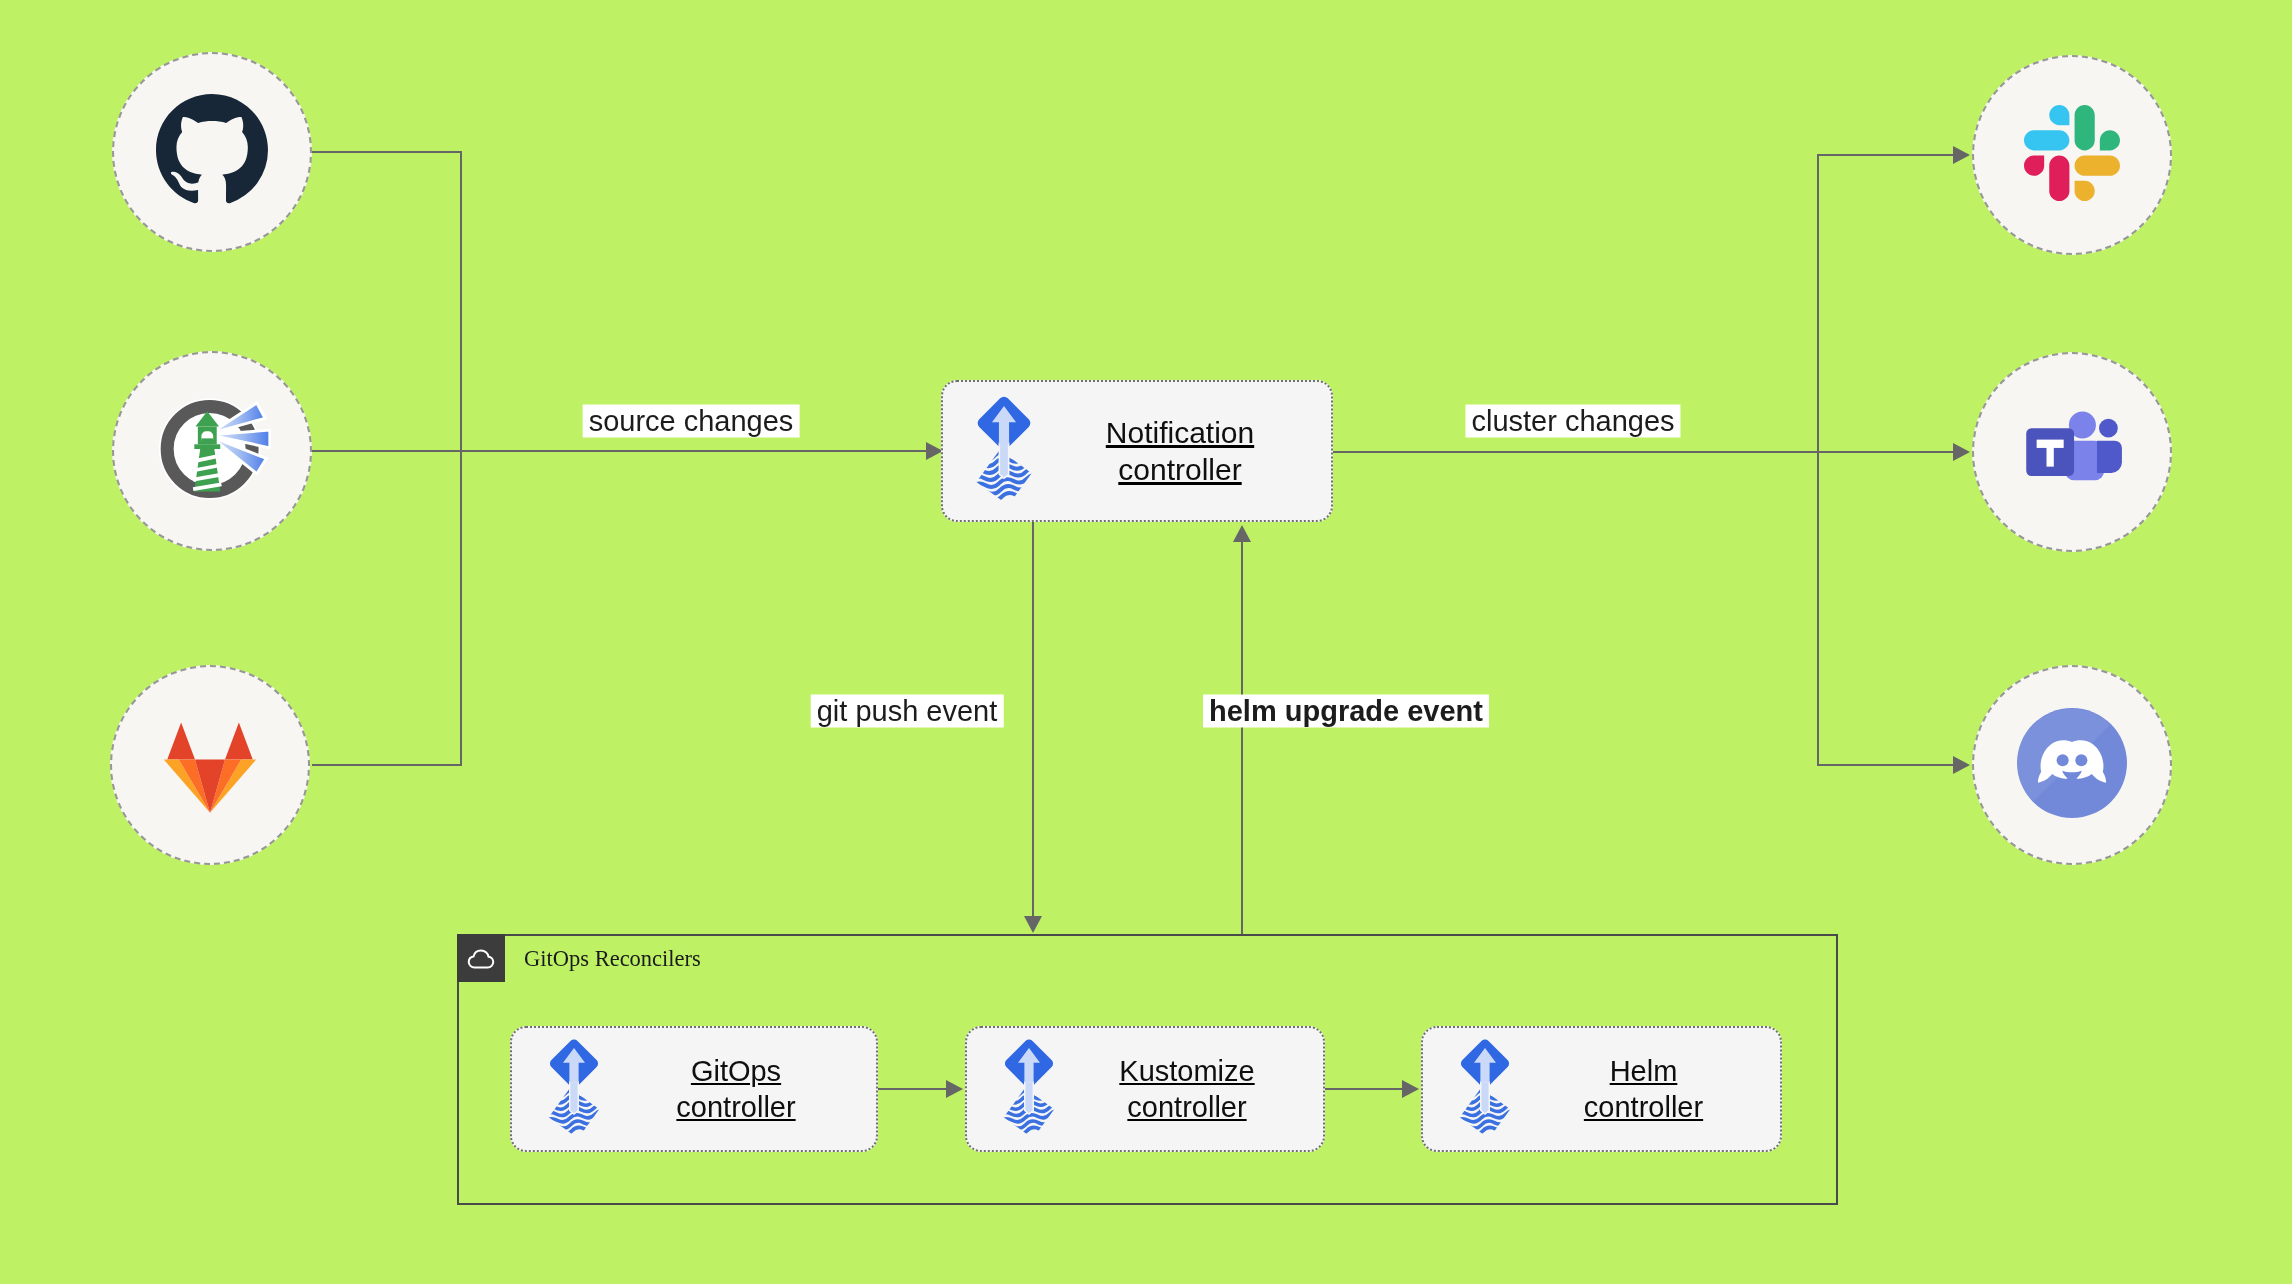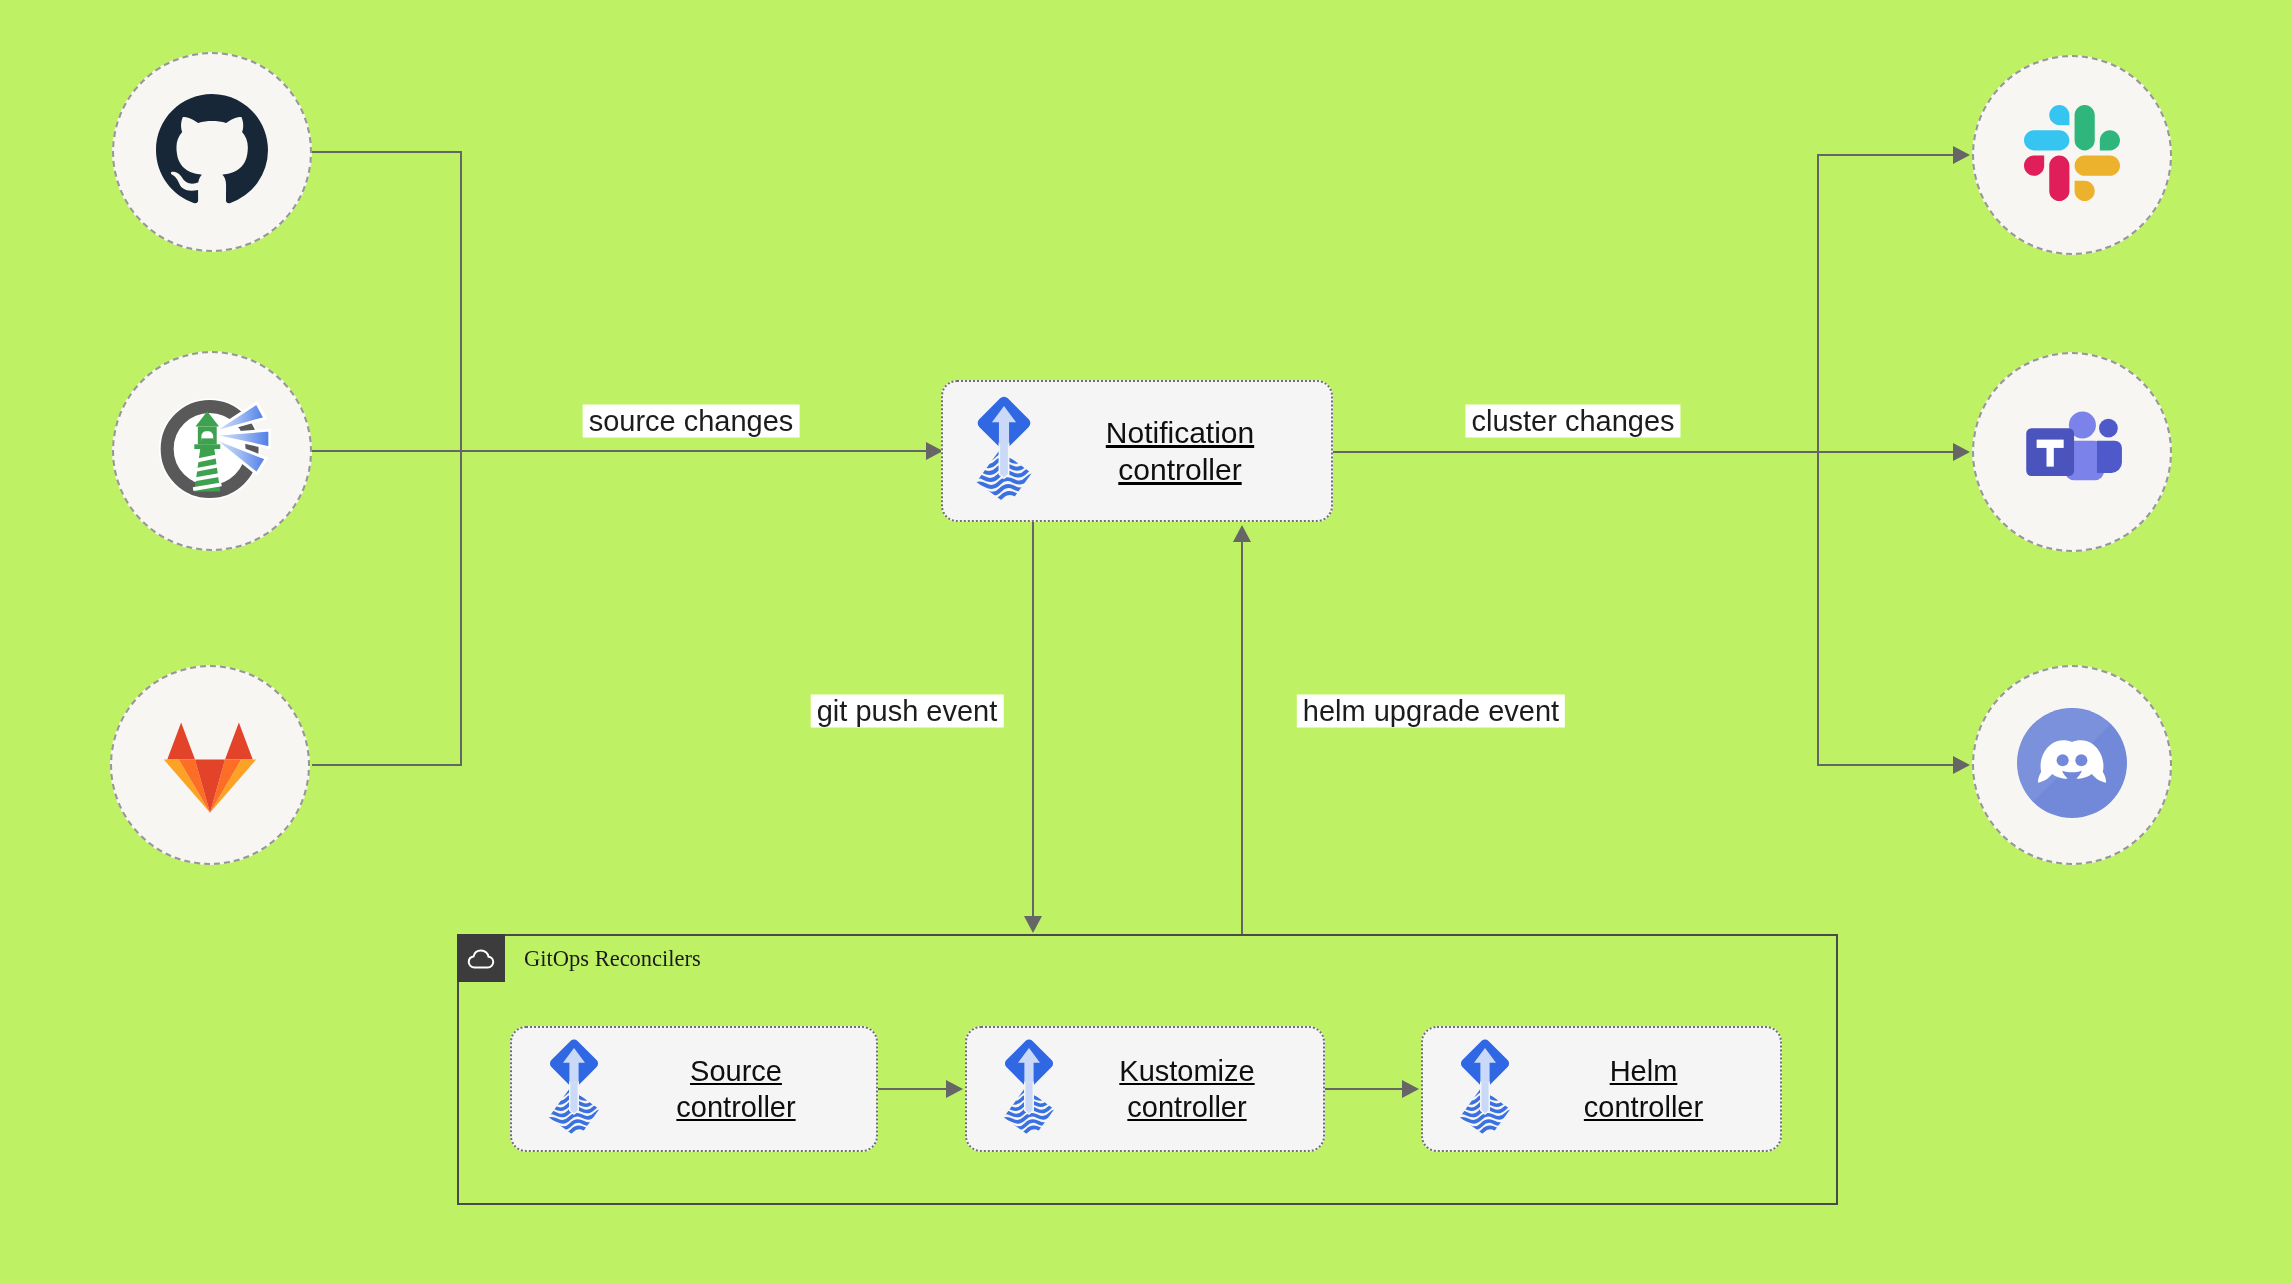--- a/index.html
+++ b/index.html
@@ -105,21 +105,21 @@
   <div class="arrow-up" style="left:1233px; top:525px;"></div>
 
   <div class="line" style="left:878px; top:1088px; width:70px; height:2px;"></div>
   <div class="arrow-right" style="left:946px; top:1080px;"></div>
   <div class="line" style="left:1325px; top:1088px; width:79px; height:2px;"></div>
   <div class="arrow-right" style="left:1402px; top:1080px;"></div>
 
   <div class="edge-label" style="left:691px; top:421px;">source changes</div>
   <div class="edge-label" style="left:1573px; top:421px;">cluster changes</div>
   <div class="edge-label" style="left:907px; top:711px;">git push event</div>
-  <div class="edge-label" style="left:1431px; top:711px;">helm upgrade event</div>
+  <div class="edge-label" style="left:1346px; top:711px;font-weight:bold;">helm upgrade event</div>
 
   <div class="circle-node" style="left:112px; top:52px;">
     <span>
       <svg width="112" height="112" viewBox="0 0 16 16">
         <path fill="#182738" d="M8 0C3.58 0 0 3.58 0 8c0 3.54 2.29 6.53 5.47 7.59.4.07.55-.17.55-.38 0-.19-.01-.82-.01-1.49-2.01.37-2.53-.49-2.69-.94-.09-.23-.48-.94-.82-1.13-.28-.15-.68-.52-.01-.53.63-.01 1.08.58 1.23.82.72 1.21 1.87.87 2.33.66.07-.52.28-.87.51-1.07-1.78-.2-3.64-.89-3.64-3.95 0-.87.31-1.59.82-2.15-.08-.2-.36-1.02.08-2.12 0 0 .67-.21 2.2.82.64-.18 1.32-.27 2-.27s1.36.09 2 .27c1.53-1.04 2.2-.82 2.2-.82.44 1.1.16 1.92.08 2.12.51.56.82 1.27.82 2.15 0 3.07-1.87 3.75-3.65 3.95.29.25.54.73.54 1.48 0 1.07-.01 1.93-.01 2.2 0 .21.15.46.55.38A8.01 8.01 0 0 0 16 8c0-4.42-3.58-8-8-8z"></path>
       </svg>
     </span>
   </div>
 
   <div class="circle-node" style="left:112px; top:351px;">
@@ -219,21 +219,21 @@
   </div>
   <div class="container-title">GitOps Reconcilers</div>
 
   <div class="ctl-box" style="left:510px; top:1026px; width:368px; height:126px;">
     <span class="flux-wrap">
       <svg width="64" height="103" viewBox="0 0 90 145">
           <use href="#flux-logo"></use>
         </svg>
     </span>
     <div class="ctl-label" style="font-size:29px; line-height:36px;">
-      <div>Source</div>
+      <div>GitOps</div>
       <div>controller</div>
     </div>
   </div>
 
   <div class="ctl-box" style="left:965px; top:1026px; width:360px; height:126px;">
     <span class="flux-wrap">
       <svg width="64" height="103" viewBox="0 0 90 145">
           <use href="#flux-logo"></use>
         </svg>
     </span>

